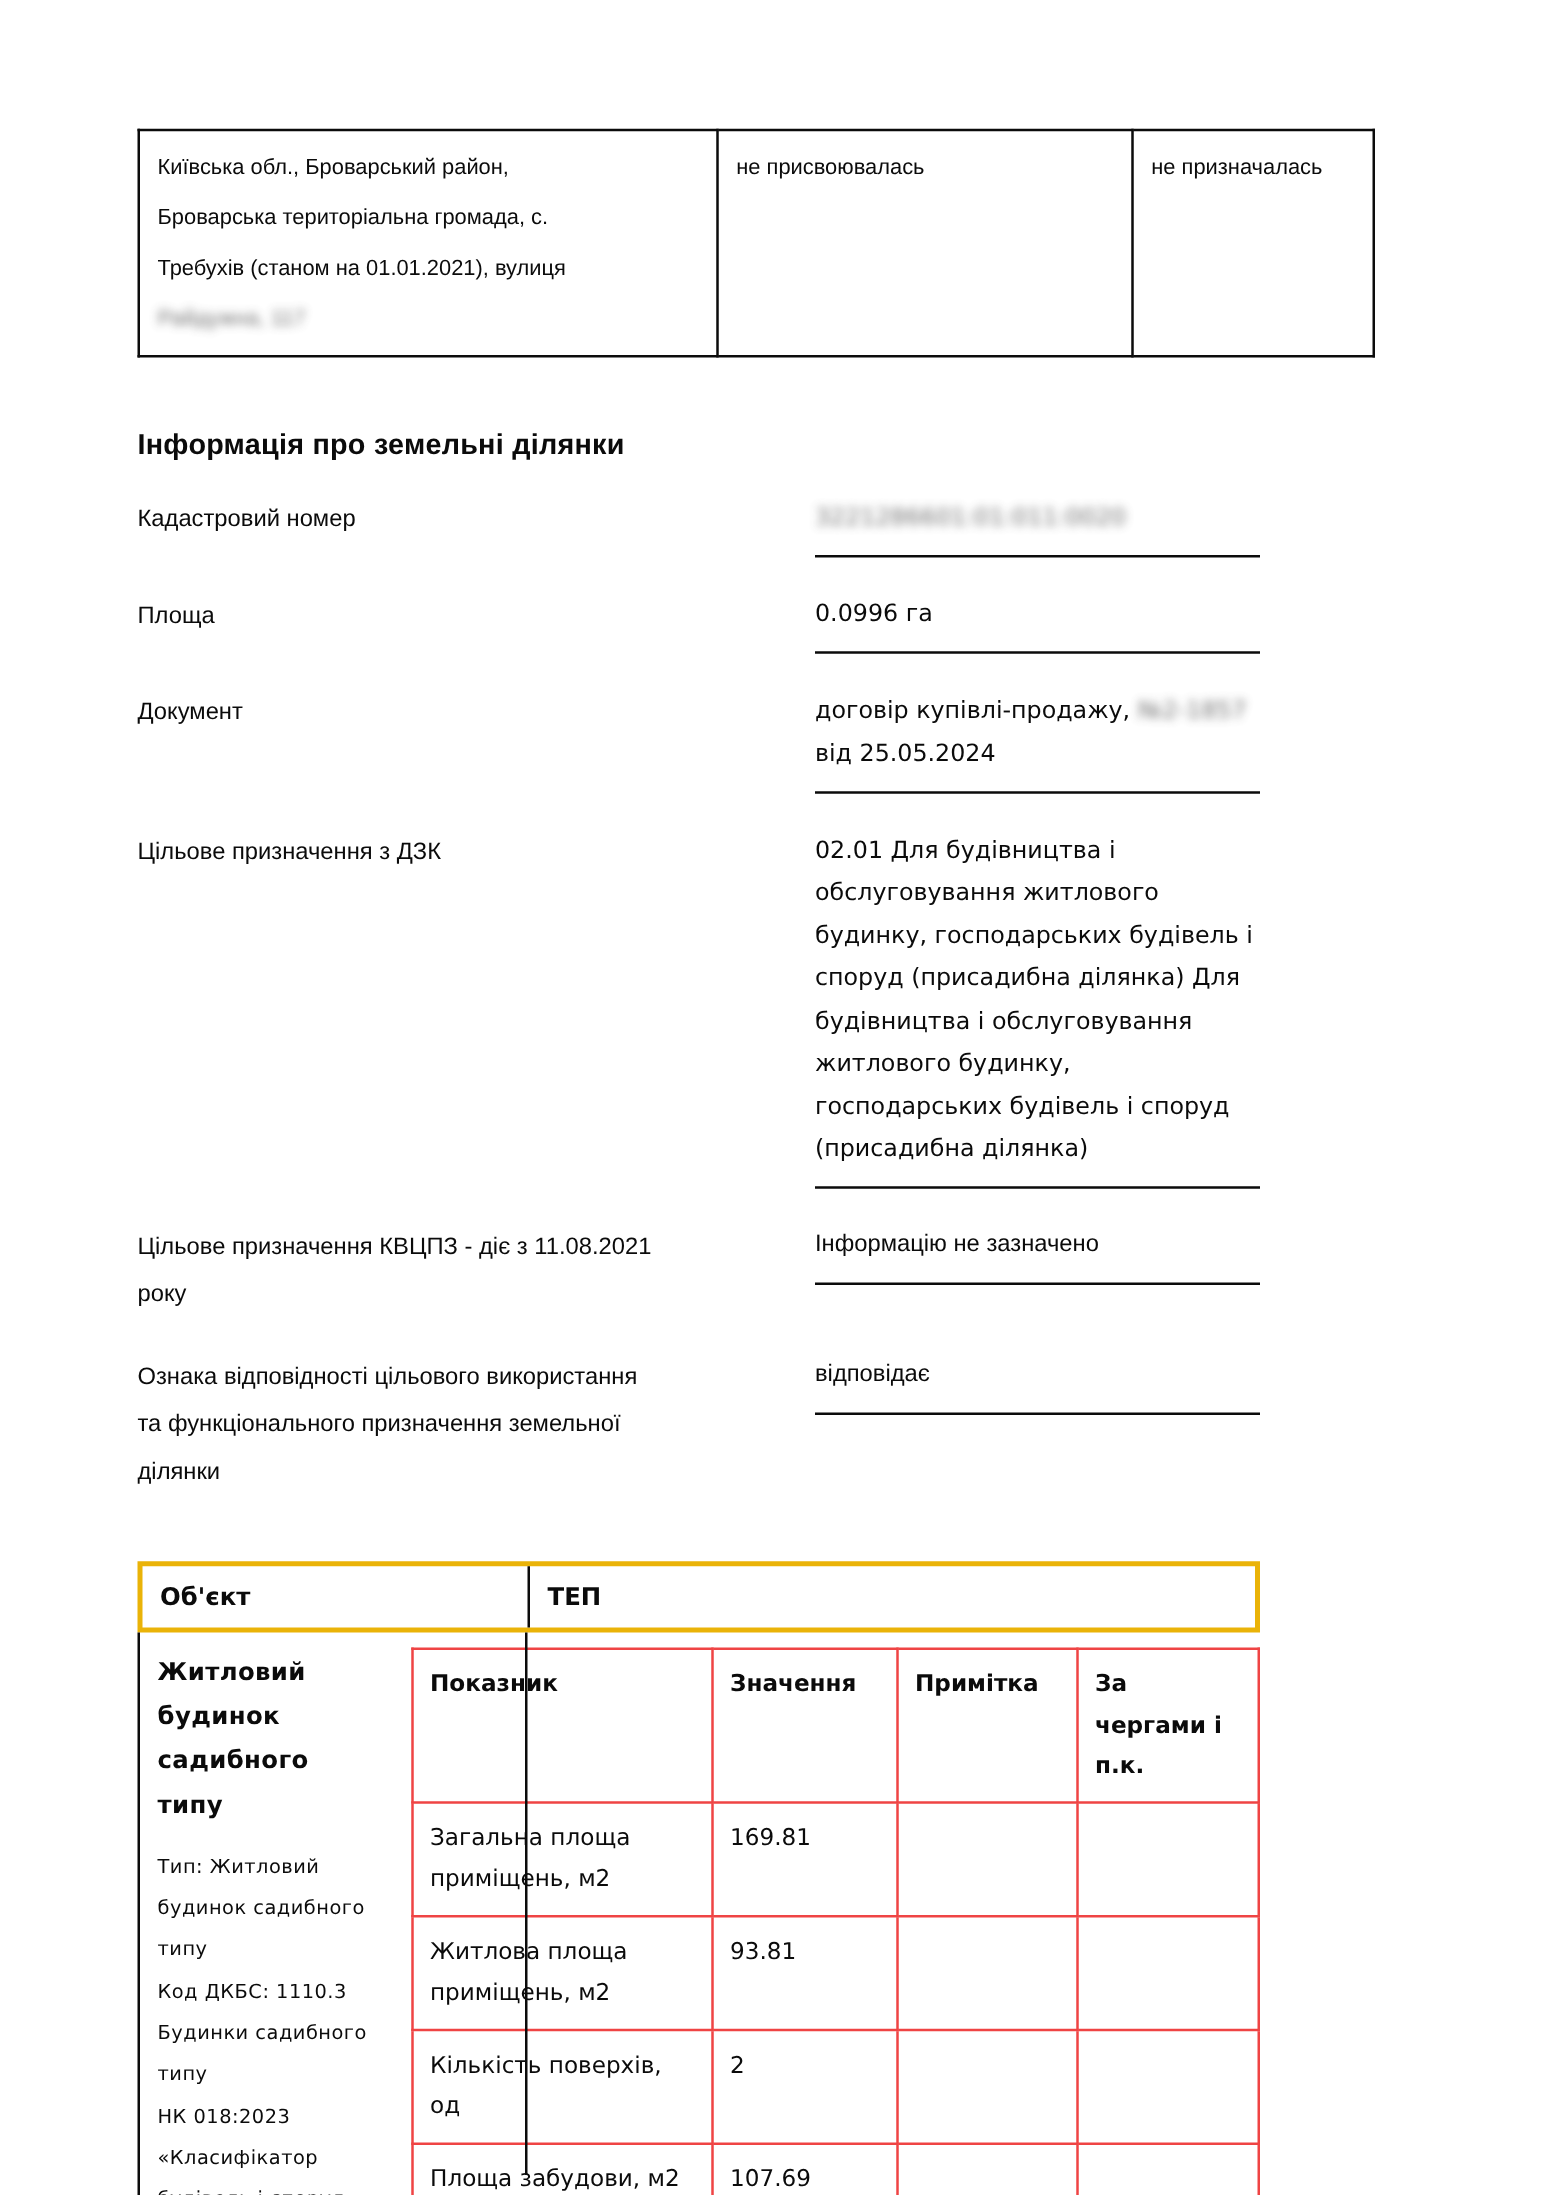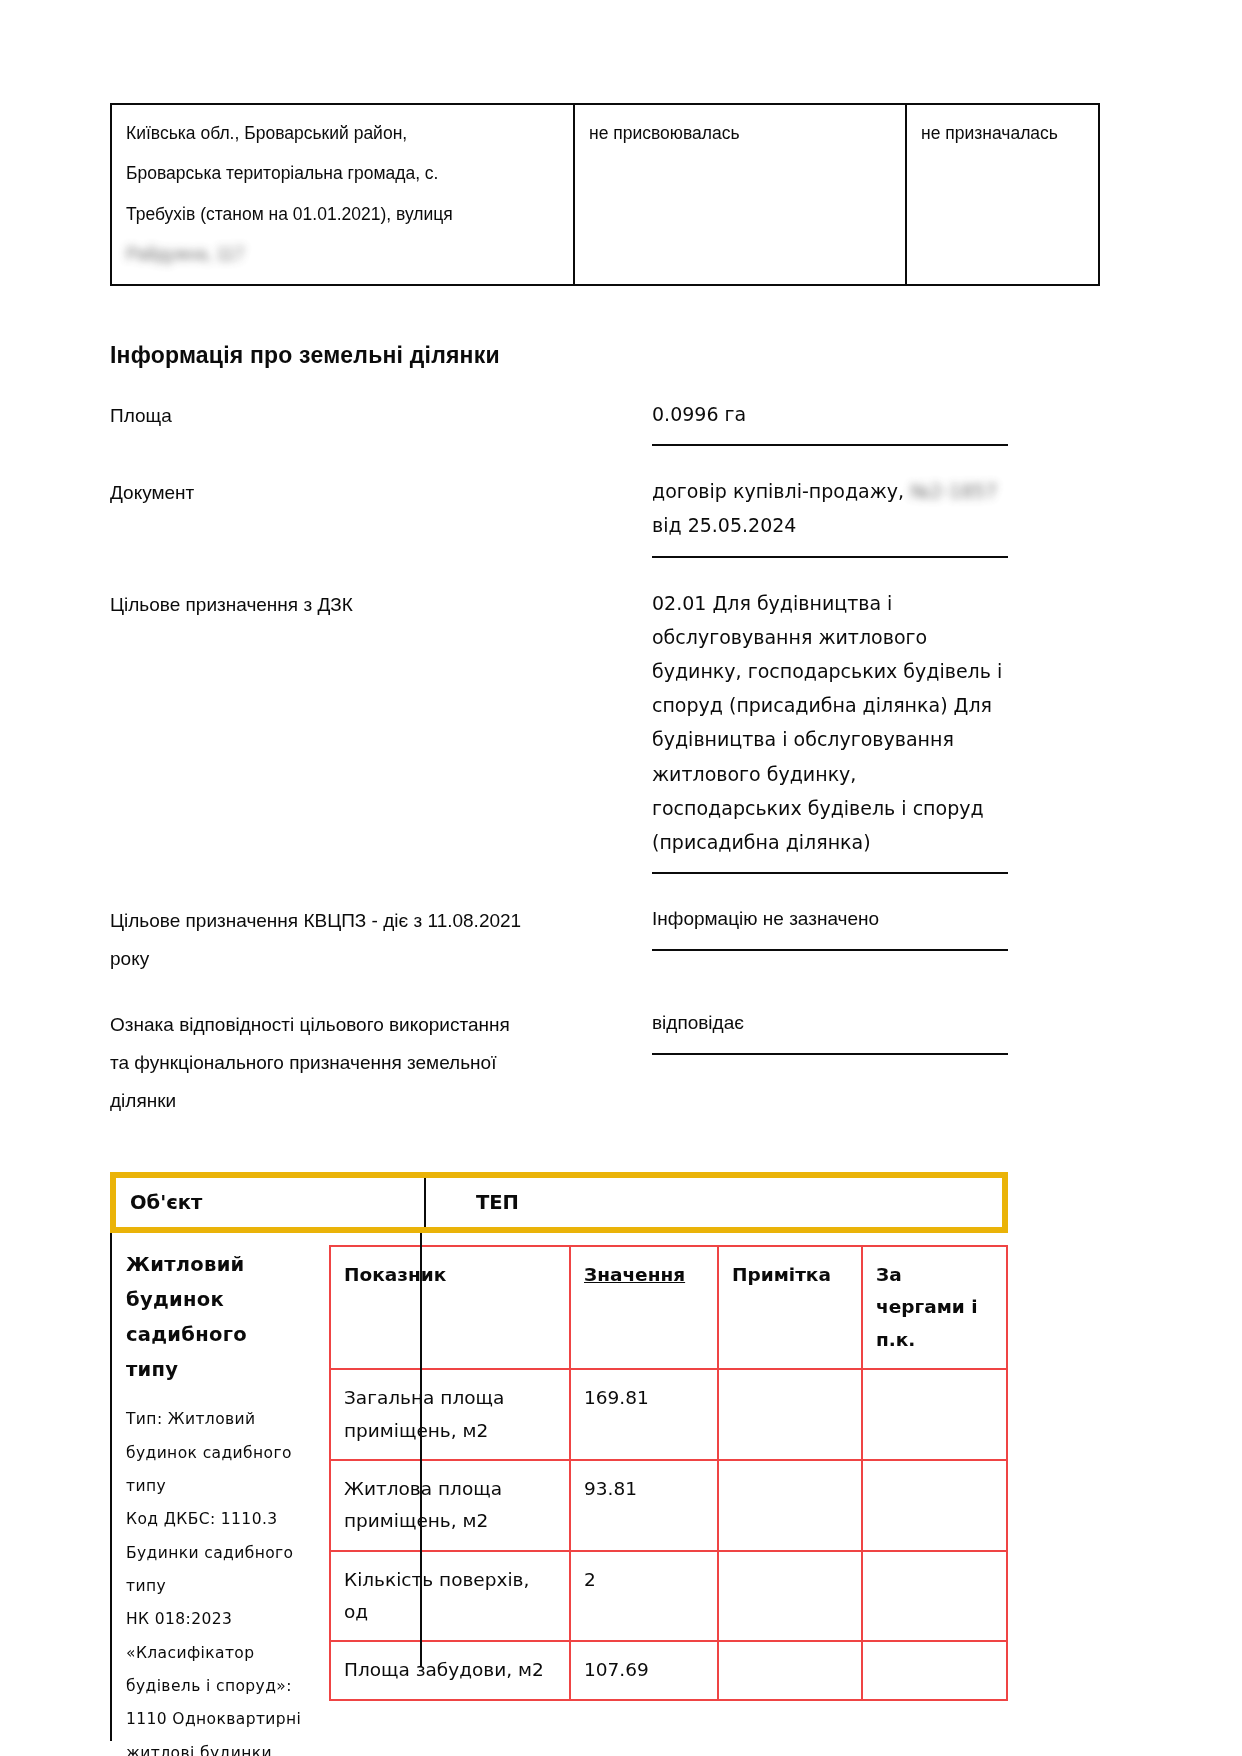--- a/index.html
+++ b/index.html
@@ -32,22 +32,22 @@
   .kv.v-end { align-items:flex-start; }
   .kv .lbl { width:420px; font-size:19px; line-height:2.0; }
   .kv .val {
     width:356px; font-size:19px; line-height:1.8; border-bottom:2px solid #0b0b0b;
     padding-bottom:13px; font-family:"DejaVu Sans", sans-serif;
   }
   .kv .val.narrow { font-family:"Liberation Sans", sans-serif; }
 
   
   .bt { margin-top:52px; }
-  .bt-head { display:flex; border:6px solid #eab308; box-sizing:border-box;
-    font-family:"DejaVu Sans", sans-serif; font-weight:bold; font-size:19.5px;gap:36px; }
+  .bt-head { display:flex; border:4px solid #eab308; box-sizing:border-box;
+    font-family:"DejaVu Sans", sans-serif; font-weight:bold; font-size:19.5px; }
   .bt-head .h1 { width:310px; box-sizing:border-box; padding:13px 14px; border-right:2px solid #0b0b0b; }
   .bt-head .h2 { flex:1; padding:13px 14px; }
 
   .bt-body { position:relative; display:flex; min-height:508px; }
   .bt-body::before { content:""; position:absolute; left:0; top:0; width:2px; height:508px; background:#0b0b0b; }
   .bt-body::after  { content:""; position:absolute; left:310px; top:0; width:2px; height:434px; background:#0b0b0b; }
 
   .obj-cell { width:310px; box-sizing:border-box; padding:14px 16px 0 16px; }
   .obj-title {
     font-family:"DejaVu Sans", sans-serif; font-weight:bold; font-size:19.5px;
@@ -59,21 +59,21 @@
 
   .tep-cell { flex:1; padding:12px 0 0 10px; }
   table.tep {
     border-collapse:collapse; width:565px; table-layout:fixed;
     font-family:"DejaVu Sans", sans-serif; font-size:18.5px;
   }
   table.tep th, table.tep td {
     border:2px solid #ef4444; padding:12px 13px; vertical-align:top; text-align:left; line-height:1.75;
   }
   table.tep th { font-weight:bold; }
-  .col-ind {width:212px;} .col-val {width:120px;text-decoration:underline;} .col-note {width:116px;} .col-queue {width:117px;}
+  .col-ind {width:212px;} .col-val {width:120px;} .col-note {width:116px;} .col-queue {width:117px;}
 </style>
 </head>
 <body>
 
 <div class="content">
 
   <table class="top-table">
     <tbody>
         <tr>
       <td class="tt-c1">
@@ -83,20 +83,26 @@
         </div>
       </td>
       <td class="tt-c2">не присвоювалась</td>
       <td class="tt-c3">не призначалась</td>
     </tr>
   </tbody>
     </table>
 
   <div class="section-title">Інформація про земельні ділянки</div>
 
+  <div class="kv">
+    <div class="lbl">Кадастровий номер</div>
+    <div class="val">
+      <span class="blur">3221286601:01:011:0020</span>
+    </div>
+  </div>
 
   <div class="kv">
     <div class="lbl">Площа</div>
     <div class="val">0.0996 га</div>
   </div>
 
   <div class="kv">
     <div class="lbl">Документ</div>
     <div class="val">
       <span>договір купівлі-продажу,</span>

